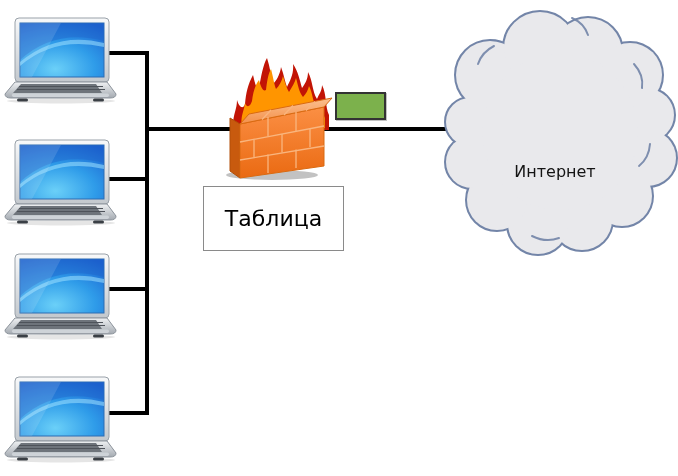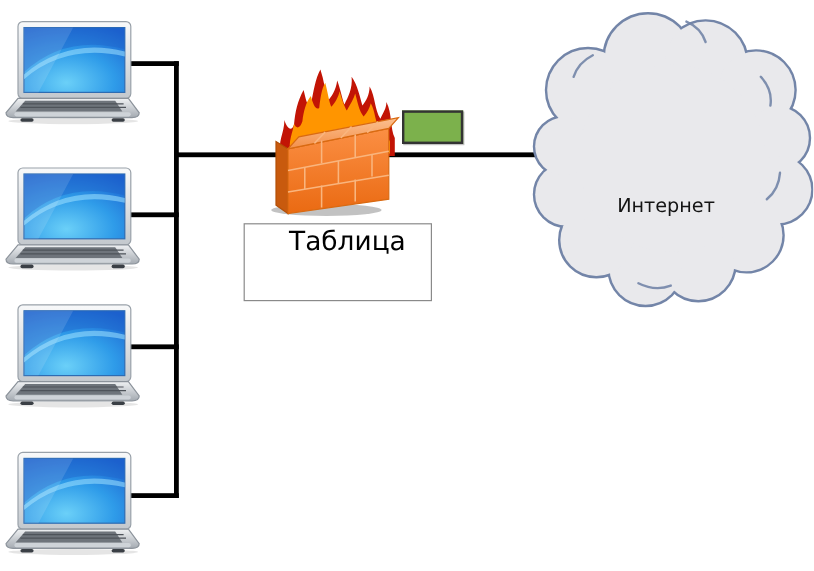--- a/index.html
+++ b/index.html
@@ -10,22 +10,22 @@
   .link{position:absolute;background:#000;}
   .node{position:absolute;display:block;}
   .green-box{
     position:absolute;left:335px;top:92px;width:47px;height:24px;
     background:#7cb14c;border:2px solid #333333;
     box-shadow:1px 1px 0 rgba(120,120,120,.45);
   }
   .rules-box{
     position:absolute;left:203px;top:186px;width:139px;height:63px;
     background:#ffffff;border:1px solid #8a8a8a;
-    display:flex;flex-direction:column;align-items:center;
-    font-size:22px;line-height:29px;color:#000;text-align:center;padding-left:16px;
+    display:flex;flex-direction:column;justify-content:center;align-items:center;
+    font-size:22px;line-height:29px;color:#000;text-align:center;
   }
   .internet-label{
     position:absolute;left:460px;top:114px;width:190px;height:28px;
     text-align:center;font-size:16px;line-height:28px;color:#141414;margin-top:44px;
   }
 </style>
 </head>
 <body>
 
 <div class="canvas">

